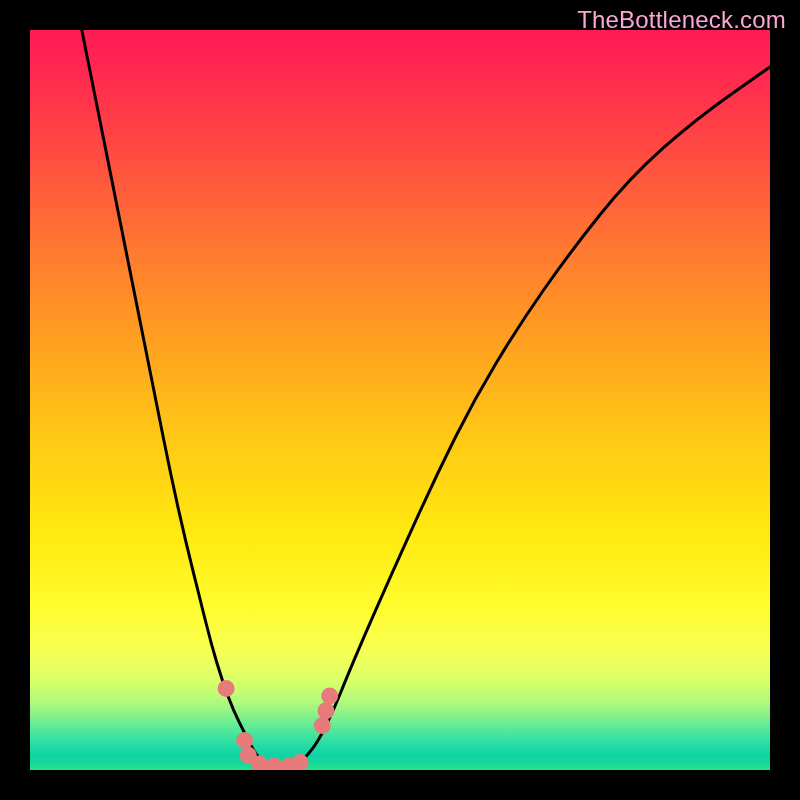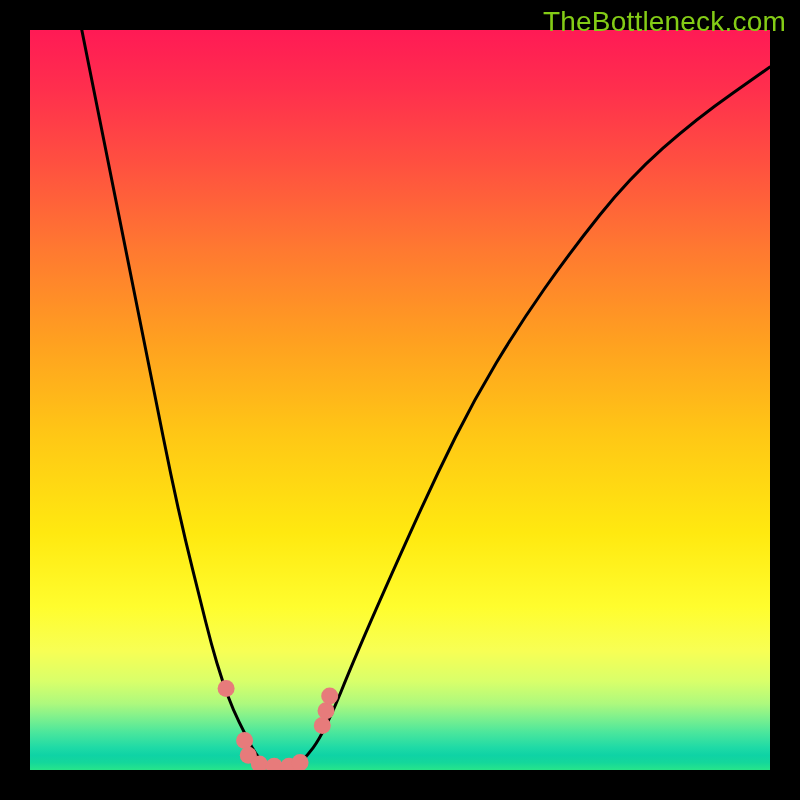--- a/index.html
+++ b/index.html
@@ -8,22 +8,22 @@
     height: 800px;
     background: #000;
     position: relative;
     font-family: Arial, Helvetica, sans-serif;
     overflow: hidden;
   }
   .watermark {
     position: absolute;
     top: 6px;
     right: 14px;
-    color: #84cc16;
-    font-size: 28px;
+    color: #f9a8d4;
+    font-size: 24px;
     font-weight: 500;
     letter-spacing: 0.2px;
     z-index: 10;
   }
   .plot-area {
     position: absolute;
     left: 30px;
     top: 30px;
     width: 740px;
     height: 740px;

